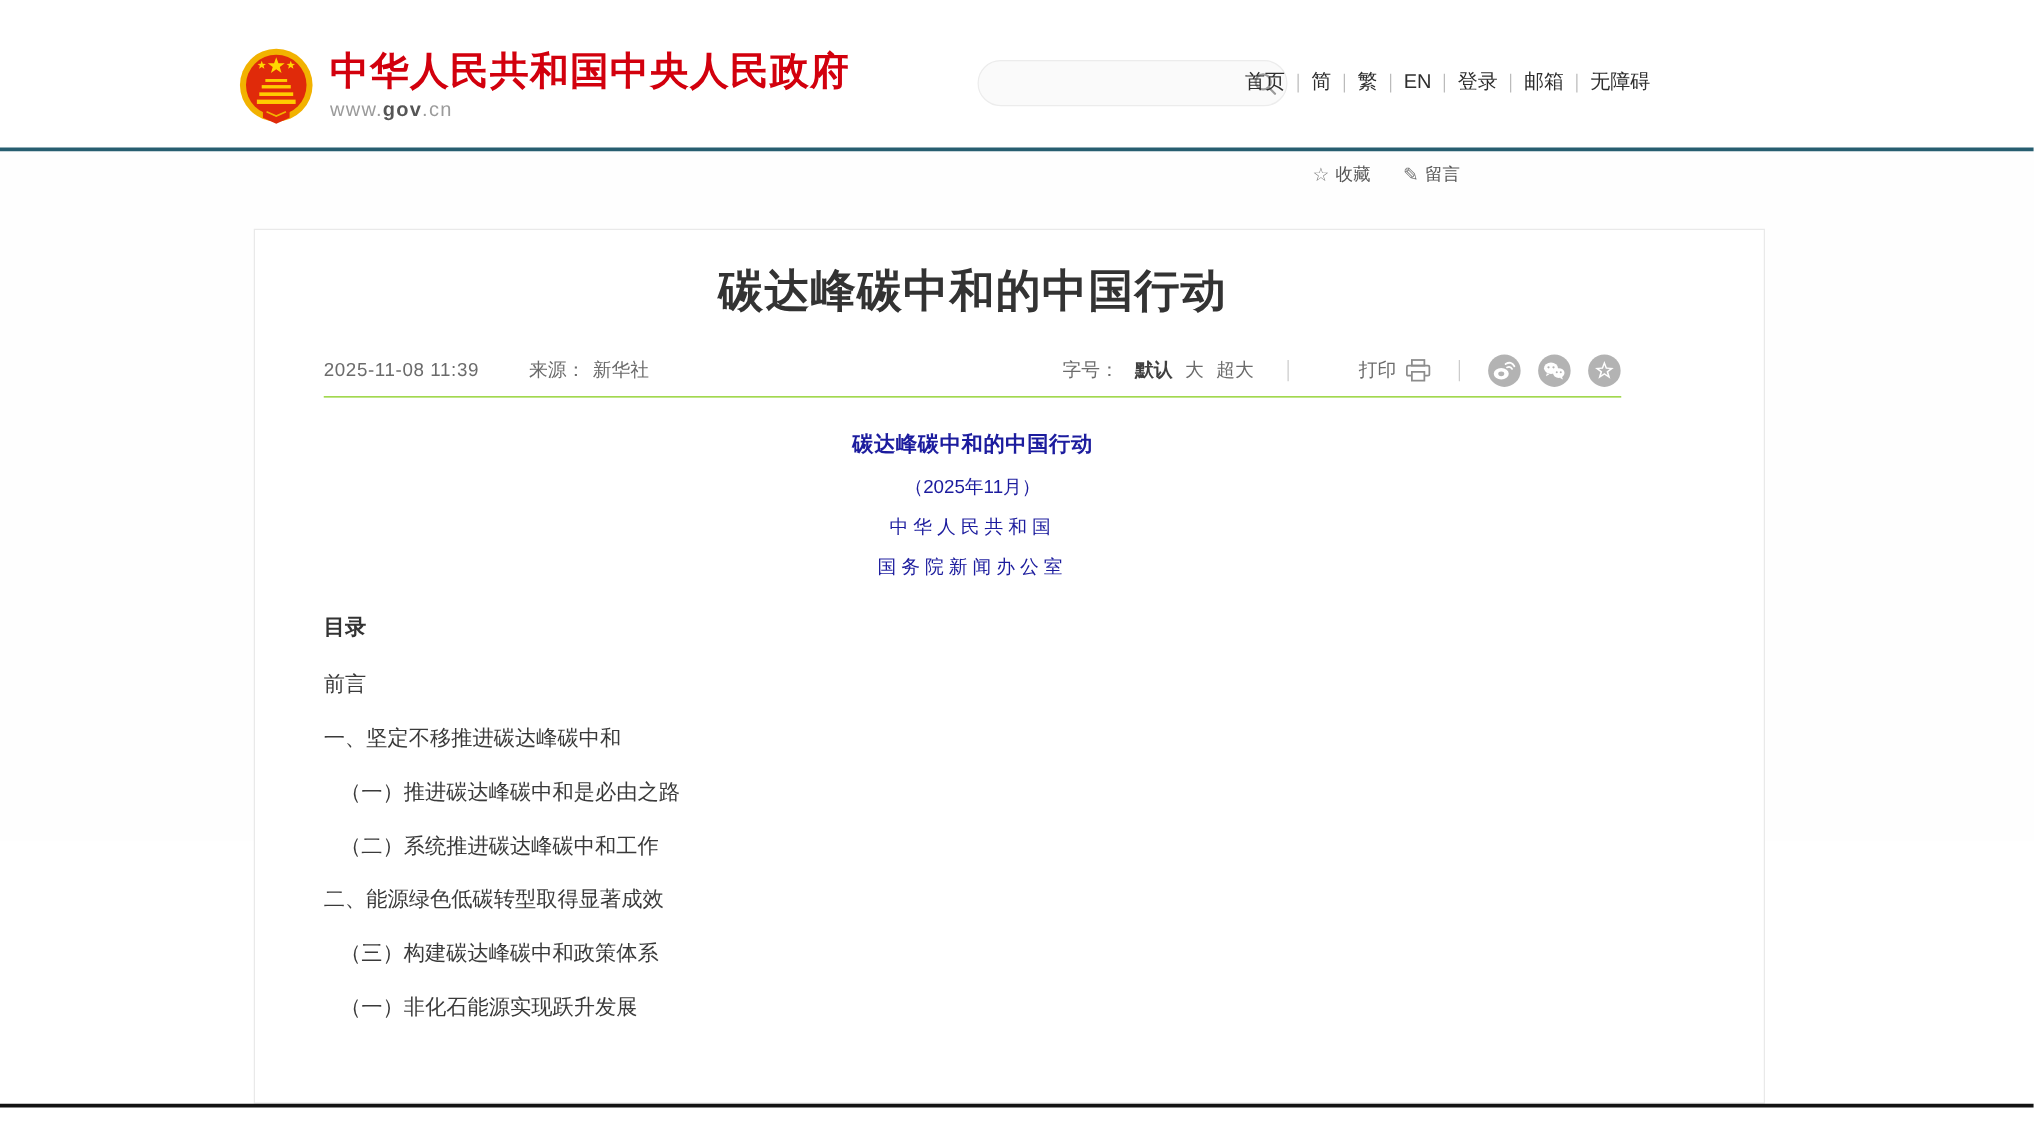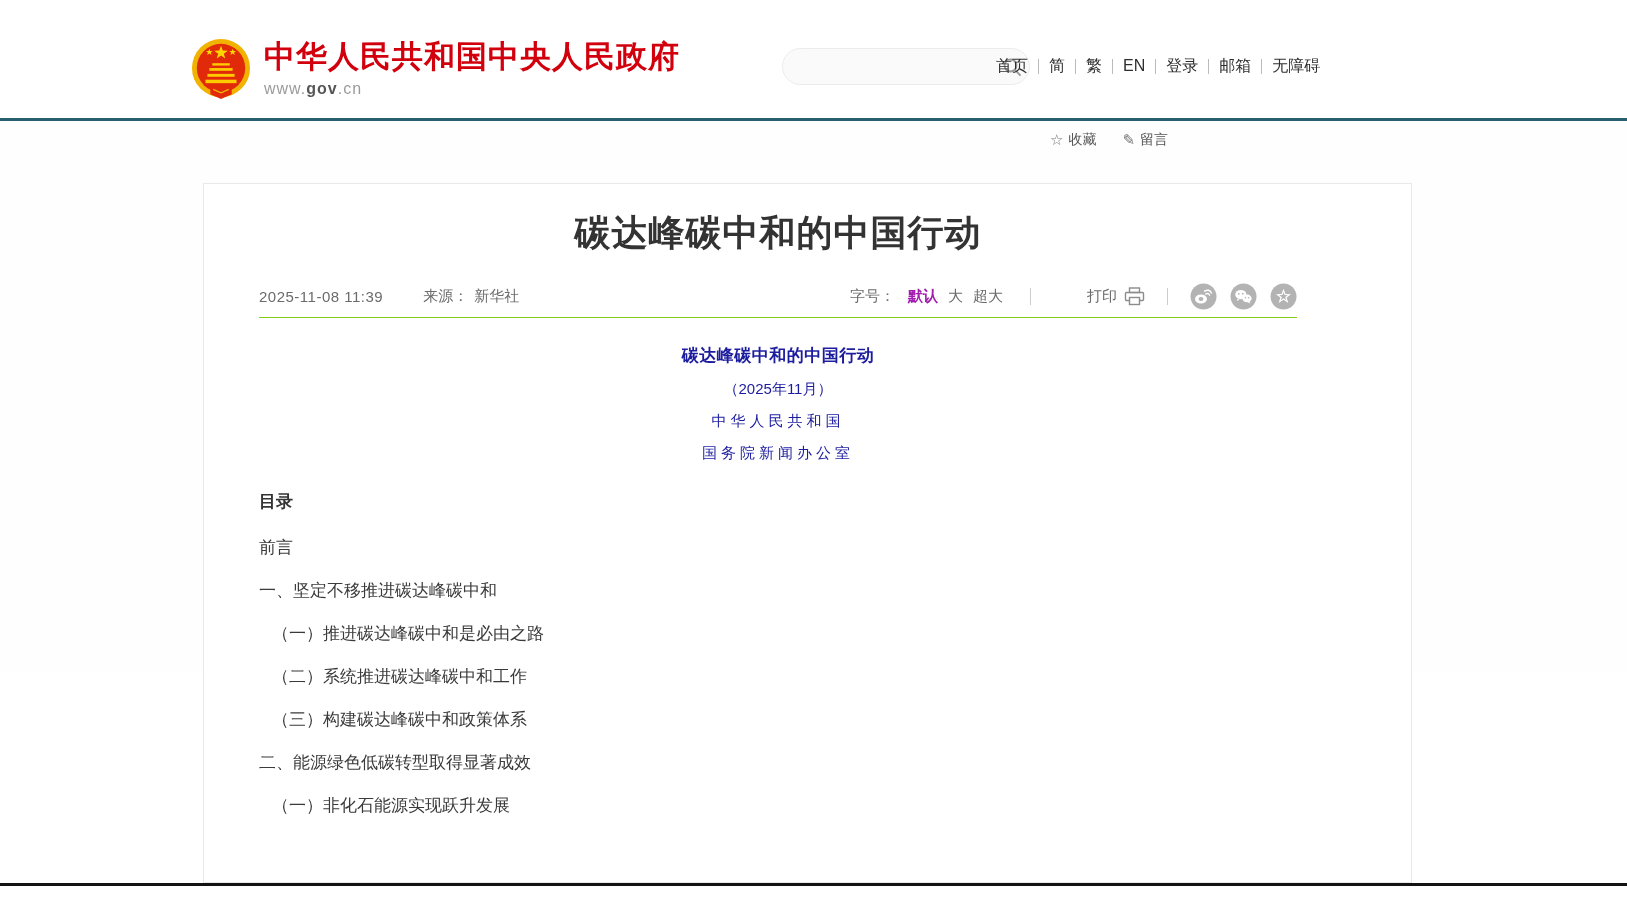--- a/index.html
+++ b/index.html
@@ -41,21 +41,21 @@
 
   .meta-row { margin-top:33px; display:flex; align-items:center; height:28px;
     padding-bottom:14px; border-bottom:1px solid #84cc16; }
   .meta-left { display:flex; align-items:center; font-size:15px; color:#6b6b6b; }
   .meta-date { letter-spacing:.5px; }
   .meta-src-label { margin-left:40px; }
   .meta-src { margin-left:6px; }
   .meta-right { margin-left:auto; display:flex; align-items:center; font-size:15px; color:#6b6b6b; }
   .fs-label { margin-right:8px; }
   .fs-opt { cursor:pointer; margin:0 5px; color:#6b6b6b; }
-  .fs-opt.selected { color:#a21caf; font-weight:bold; }
+  .fs-opt.selected { color:#404040; font-weight:bold; }
   .meta-sep { width:1px; height:17px; background:#ccc; margin:0 22px; }
   .print-link { display:flex; align-items:flex-start; gap:7px; cursor:pointer; color:#6b6b6b;margin-left:34px; }
   .share-icons { display:flex; align-items:center; gap:13px; }
   .share-icons svg { cursor:pointer; display:block; }
 
   
   .lead { margin-top:55px; font-size:17px; color:#3a3a3a; line-height:28px; text-indent:2em; }
 
   .doc-head { margin-top:26px; text-align:center; color:#1c1c9e; }
   .doc-title { font-size:17px; font-weight:bold; letter-spacing:.5px; }
@@ -195,20 +195,20 @@
       <div class="doc-sub">（2025年11月）</div>
       <div class="doc-org">中华人民共和国</div>
       <div class="doc-org">国务院新闻办公室</div>
     </div>
 
     <div class="toc-title">目录</div>
     <div class="toc-item">前言</div>
     <div class="toc-item">一、坚定不移推进碳达峰碳中和</div>
     <div class="toc-item sub">（一）推进碳达峰碳中和是必由之路</div>
     <div class="toc-item sub">（二）系统推进碳达峰碳中和工作</div>
+    <div class="toc-item">二、能源绿色低碳转型取得显著成效</div>
     <div class="toc-item sub">（三）构建碳达峰碳中和政策体系</div>
-    <div class="toc-item">二、能源绿色低碳转型取得显著成效</div>
     <div class="toc-item sub">（一）非化石能源实现跃升发展</div>
   </div>
 
   <div class="bottom-gap"></div>
   <div class="bottom-line"></div>
 </div>
 
 </body></html>

